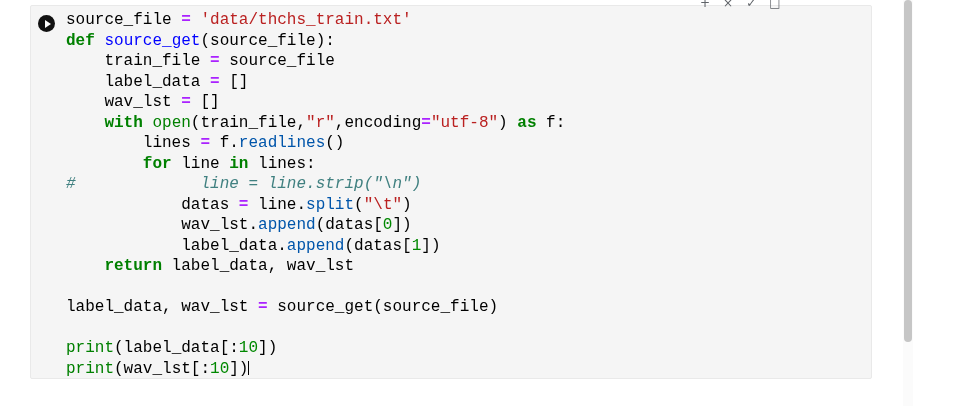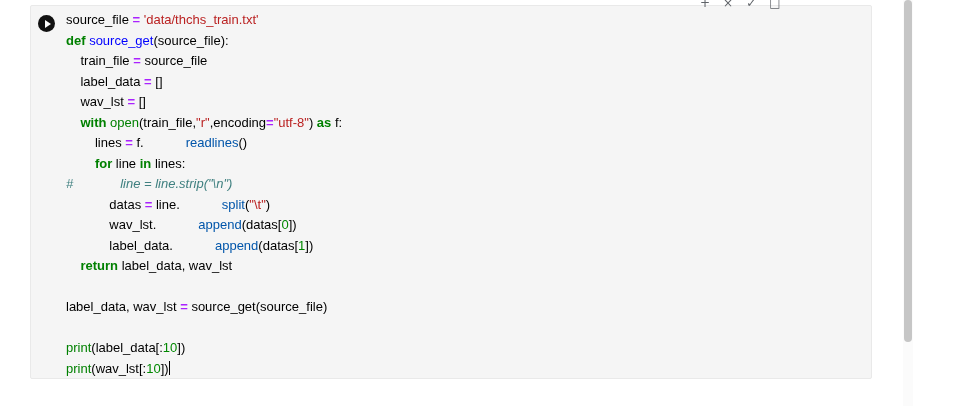--- a/index.html
+++ b/index.html
@@ -11,30 +11,30 @@
           background:var(--cell-bg,#f5f5f5); border:1px solid var(--cell-border,#e9e9e9);
           border-radius:2px; }
 
   .run-btn { position:absolute; left:7px; top:9px; width:17px; height:17px; border-radius:50%;
              background:var(--run-bg,#111111); border:none; display:flex; align-items:center;
              justify-content:center; cursor:pointer; padding:0; }
   .play { width:0; height:0; border-left:6px solid #ffffff; border-top:4px solid transparent;
           border-bottom:4px solid transparent; margin-left:2px; }
 
   .editor { position:absolute; left:27px; top:0; right:0; bottom:0; padding:4px 8px; overflow:hidden; }
-  pre.code { font-family:Liberation Sans, sans-serif; font-size:13px;
+  pre.code { font-family:Liberation Mono, monospace; font-size:16px;
              line-height:20.5px; white-space:pre; }
   .code-line { height:20.5px; }
 
   .tok-p { color:var(--sc-plain,#000); }
   .tok-k { color:var(--sc-keyword,#008000); font-weight:bold;text-align:center; }
   .tok-b { color:var(--sc-builtin,#008000); }
   .tok-s { color:var(--sc-string,#BA2121); }
   .tok-d { color:var(--sc-definition,#0000FF);text-align:right; }
-  .tok-m { color:var(--sc-property,#0055AA);margin-left:42px; }
+  .tok-m { color:var(--sc-property,#0055AA); }
   .tok-o { color:var(--sc-operator,#AA22FF); font-weight:bold; }
   .tok-c { color:var(--sc-comment,#408080); font-style:italic; }
   .tok-n { color:var(--sc-number,#008800); }
 
   .cursor { display:inline-block; width:1px; height:14px; background:#000; vertical-align:-2px; }
 
   .cell-toolbar { position:absolute; left:694px; top:-13px; height:22px; display:flex; gap:13px;
                   align-items:flex-end; color:#5f6368; padding:0 6px; background:transparent; }
   .tb-icon { font-size:12px; line-height:12px; cursor:pointer;
              font-family:"DejaVu Sans",sans-serif; }

